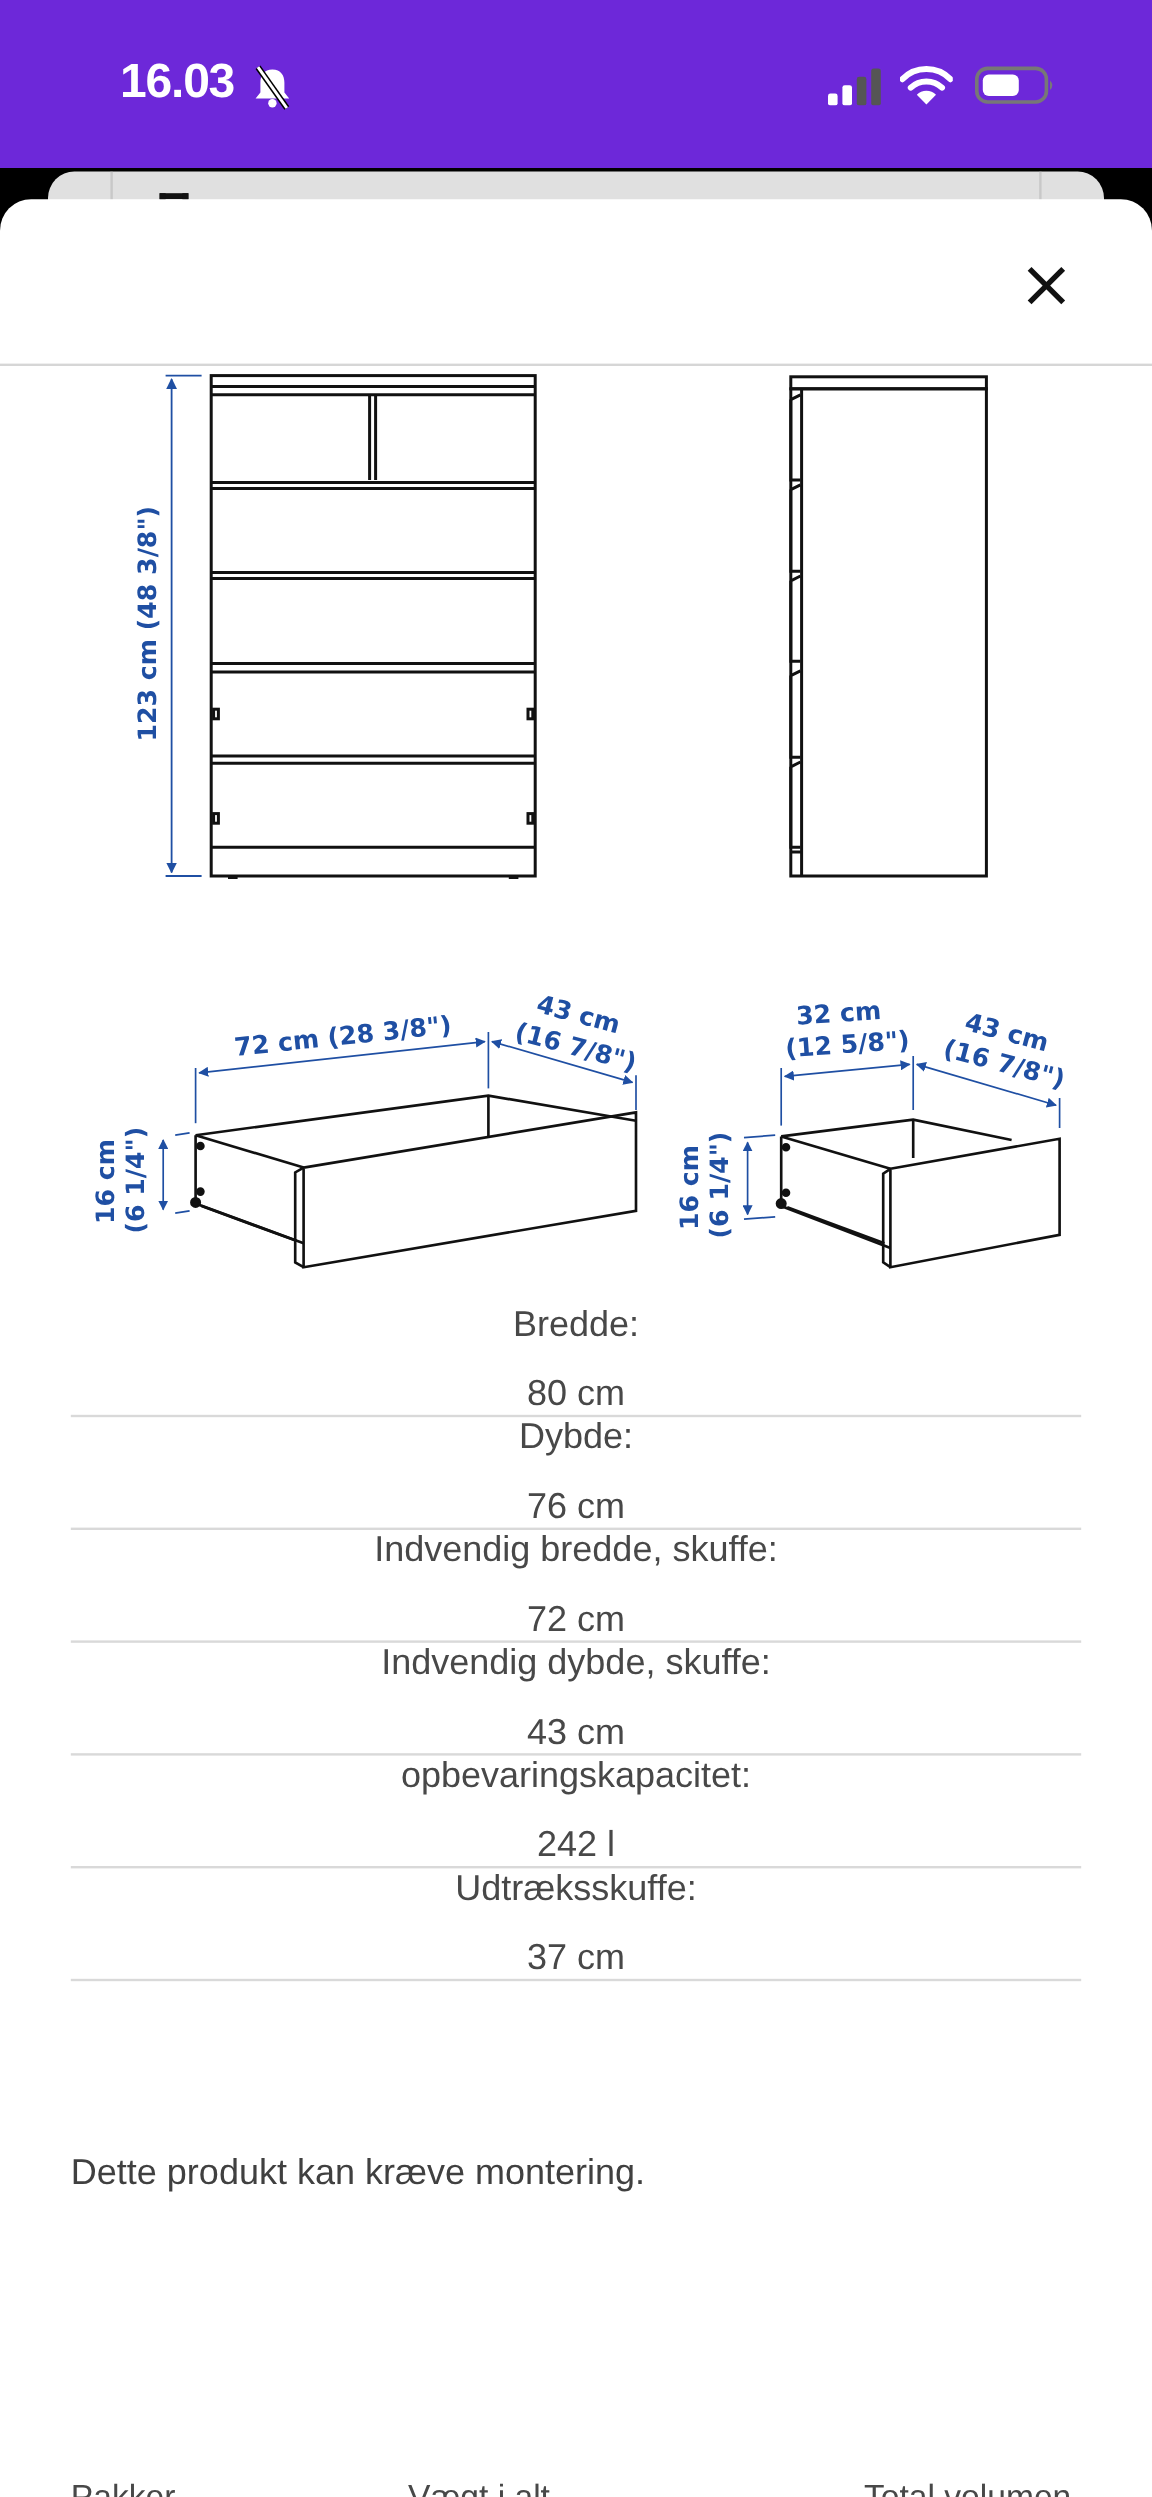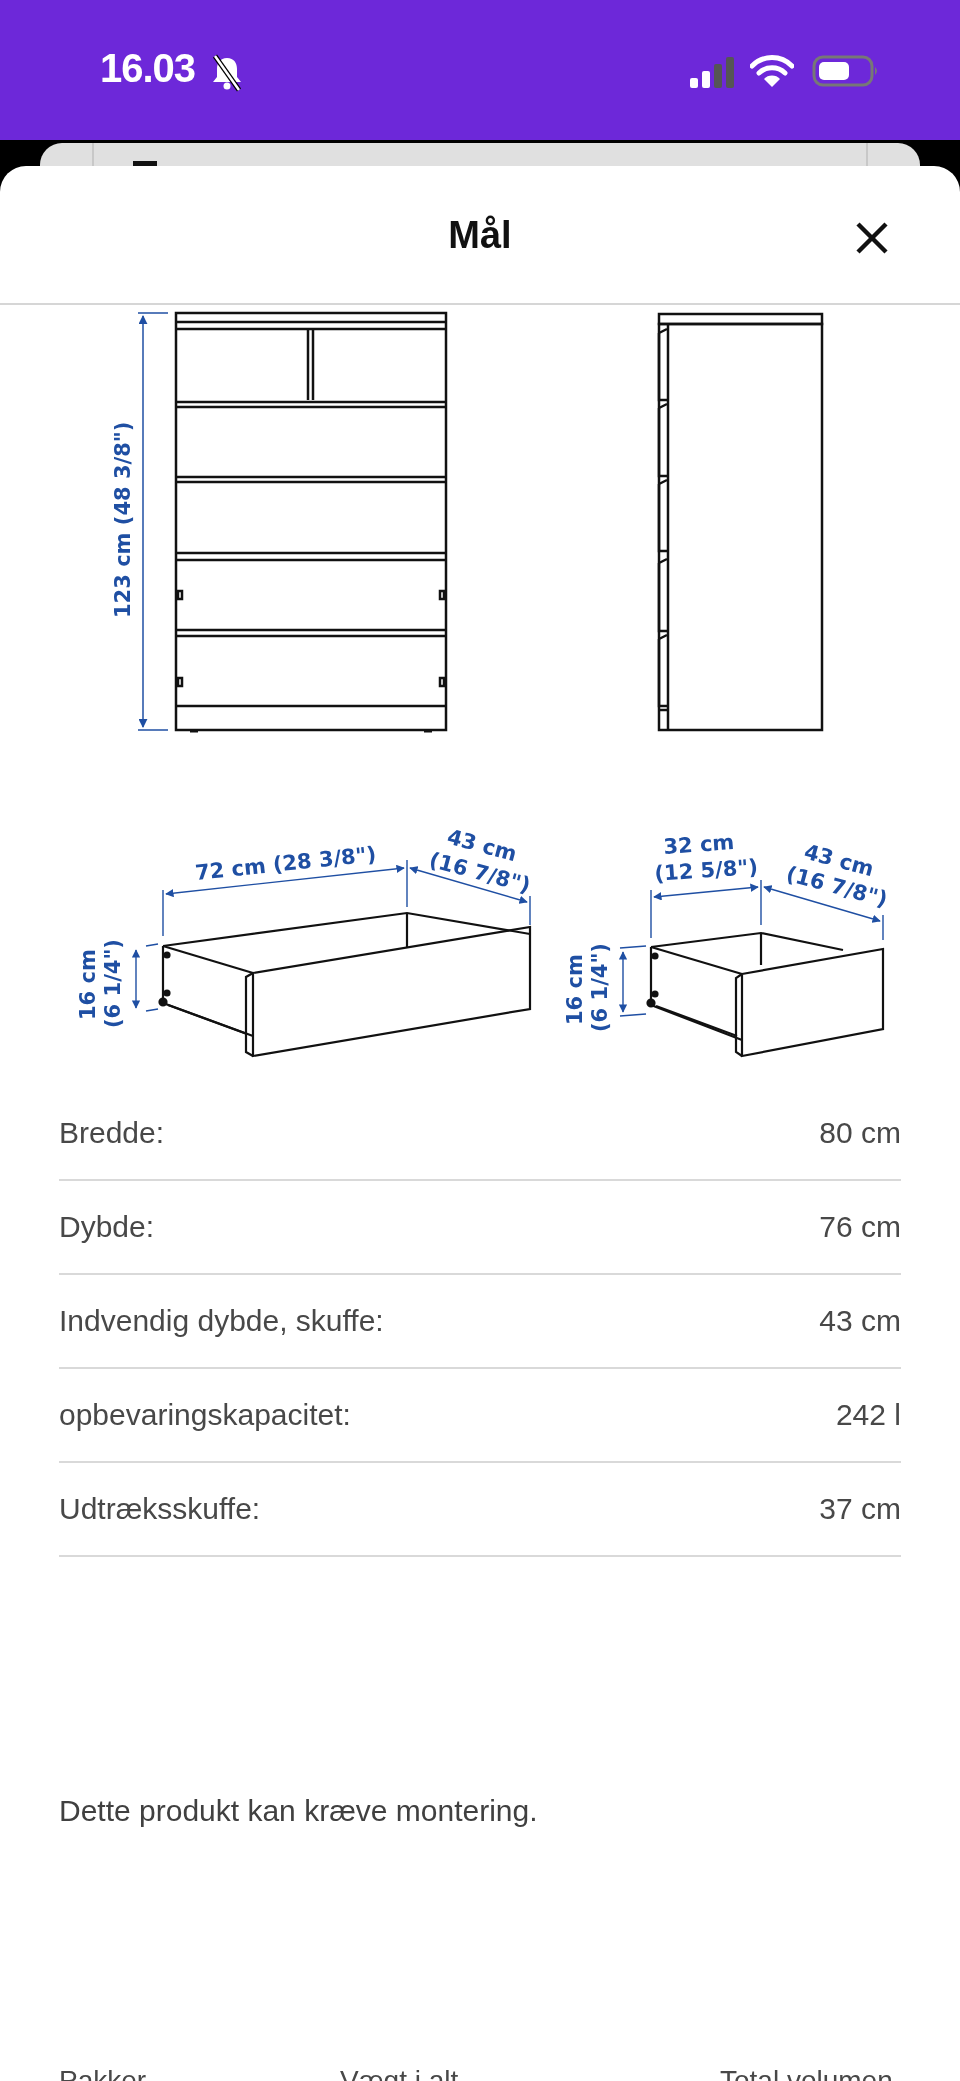--- a/index.html
+++ b/index.html
@@ -22,21 +22,21 @@
   
   .sheet { position: absolute; left: 0; top: 166px; width: 960px; height: 1915px; background: #fff; border-radius: 26px 26px 0 0; overflow: hidden; }
   .sheet-header { position: relative; height: 139px; border-bottom: 2px solid #d6d6d6; }
   .sheet-title { position: absolute; left: 0; right: 0; top: 48px; text-align: center; font-size: 38px; font-weight: 700; color: #111; }
   .close-btn { position: absolute; left: 850px; top: 50px; width: 44px; height: 44px; cursor: pointer; }
 
   .diagram-area { position: absolute; left: 0; top: 141px; width: 960px; height: 810px; }
   .diagram-area svg { position: absolute; left: 0; top: 0; }
 
   .spec-table { position: absolute; left: 59px; top: 1015px; width: 842px; }
-  .spec-row { position: relative; height: 94px; border-bottom: 2px solid #d9d9d9; display: flex; justify-content: space-between; align-items: center; font-size: 30px; color: #484848; }
+  .spec-row { position: relative; height: 94px; border-bottom: 2px solid #d9d9d9; display: flex; justify-content: space-between; align-items: center; font-size: 30px; color: #484848; flex-direction: column; }
   .spec-row:first-child { height: 0; }
   .note { position: absolute; left: 59px; top: 1628px; font-size: 30px; color: #404040; }
   .section-title { position: absolute; left: 59px; top: 1772px; font-size: 40px; font-weight: 700; color: #111; }
   .pkg-headers { position: absolute; left: 59px; top: 1899px; width: 842px; height: 16px; overflow: hidden; font-size: 28px; color: #484848; }
   .pkg-headers span { position: absolute; top: 0; }
 </style>
 </head>
 <body>
 
 <div class="status-bar">
@@ -66,21 +66,20 @@
 </div>
 
 <div class="bg-card">
   <div class="vline" style="left:52px;"></div>
   <div class="vline" style="left:826px;"></div>
   <div class="doc-icon"></div>
 </div>
 
 <div class="sheet">
   <div class="sheet-header">
-    <div class="sheet-title">Mål</div>
     <div class="close-btn" aria-label="Luk">
       <svg width="44" height="44" viewBox="0 0 44 44">
         <line x1="8" y1="8" x2="36" y2="36" stroke="#111" stroke-width="4.5"></line>
         <line x1="36" y1="8" x2="8" y2="36" stroke="#111" stroke-width="4.5"></line>
       </svg>
     </div>
   </div>
 
   <div class="diagram-area">
     <svg width="960" height="810" viewBox="0 307 960 810">
@@ -197,20 +196,24 @@
   <div class="spec-table" style="top:921px;">
     <div class="spec-row" style="height:94px;">
       <span>Bredde:</span>
       <span>80 cm</span>
     </div>
     <div class="spec-row" style="height:94px;justify-content:space-between;">
       <span>Dybde:</span>
       <span>76 cm</span>
     </div>
     <div class="spec-row" style="height:94px;">
+      <span>Indvendig bredde, skuffe:</span>
+      <span>72 cm</span>
+    </div>
+    <div class="spec-row" style="height:94px;">
       <span>Indvendig dybde, skuffe:</span>
       <span>43 cm</span>
     </div>
     <div class="spec-row" style="height:94px;">
       <span>opbevaringskapacitet:</span>
       <span>242 l</span>
     </div>
     <div class="spec-row" style="height:94px;">
       <span>Udtræksskuffe:</span>
       <span>37 cm</span>

